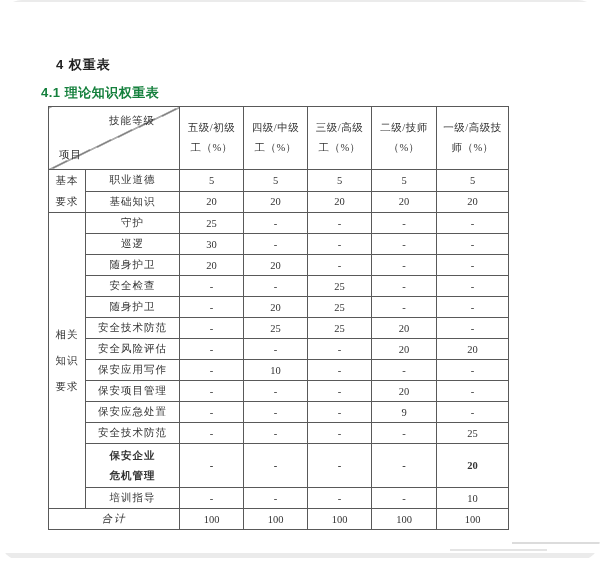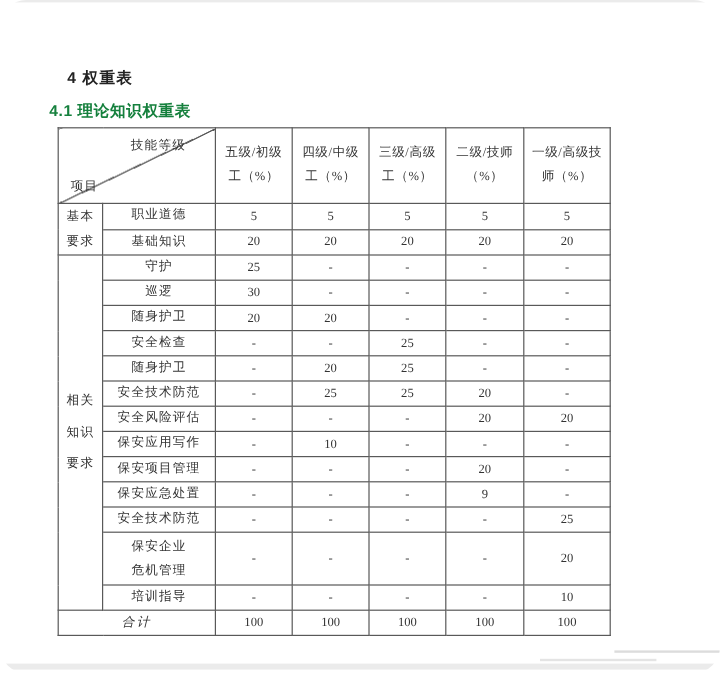--- a/index.html
+++ b/index.html
@@ -26,21 +26,21 @@
   table.weight {
     position:absolute; left:48px; top:106px; width:460px;
     border-collapse:collapse; table-layout:fixed;
   }
   table.weight td {
     border:1px solid #595959; text-align:center; vertical-align:middle;
     font-size:10.5px; padding:0; color:#333;
   }
   tr.header-row { height:63px; }
   tr.body-row { height:21px; }
-  tr.body-row.tall { height:44px; }
+  tr.body-row.tall { height:44px;font-weight:bold; }
   tr.total-row { height:21px; }
 
   td.corner {
     position:relative;
     background-image:linear-gradient(to bottom right,
       transparent calc(50% - 0.6px), #595959 calc(50% - 0.6px),
       #595959 calc(50% + 0.6px), transparent calc(50% + 0.6px));
   }
   .corner-top { position:absolute; top:7px; left:60px; font-size:10.5px; letter-spacing:1px; }
   .corner-bottom { position:absolute; bottom:7px; left:10px; font-size:10.5px; letter-spacing:1px;margin-top:48px; }

